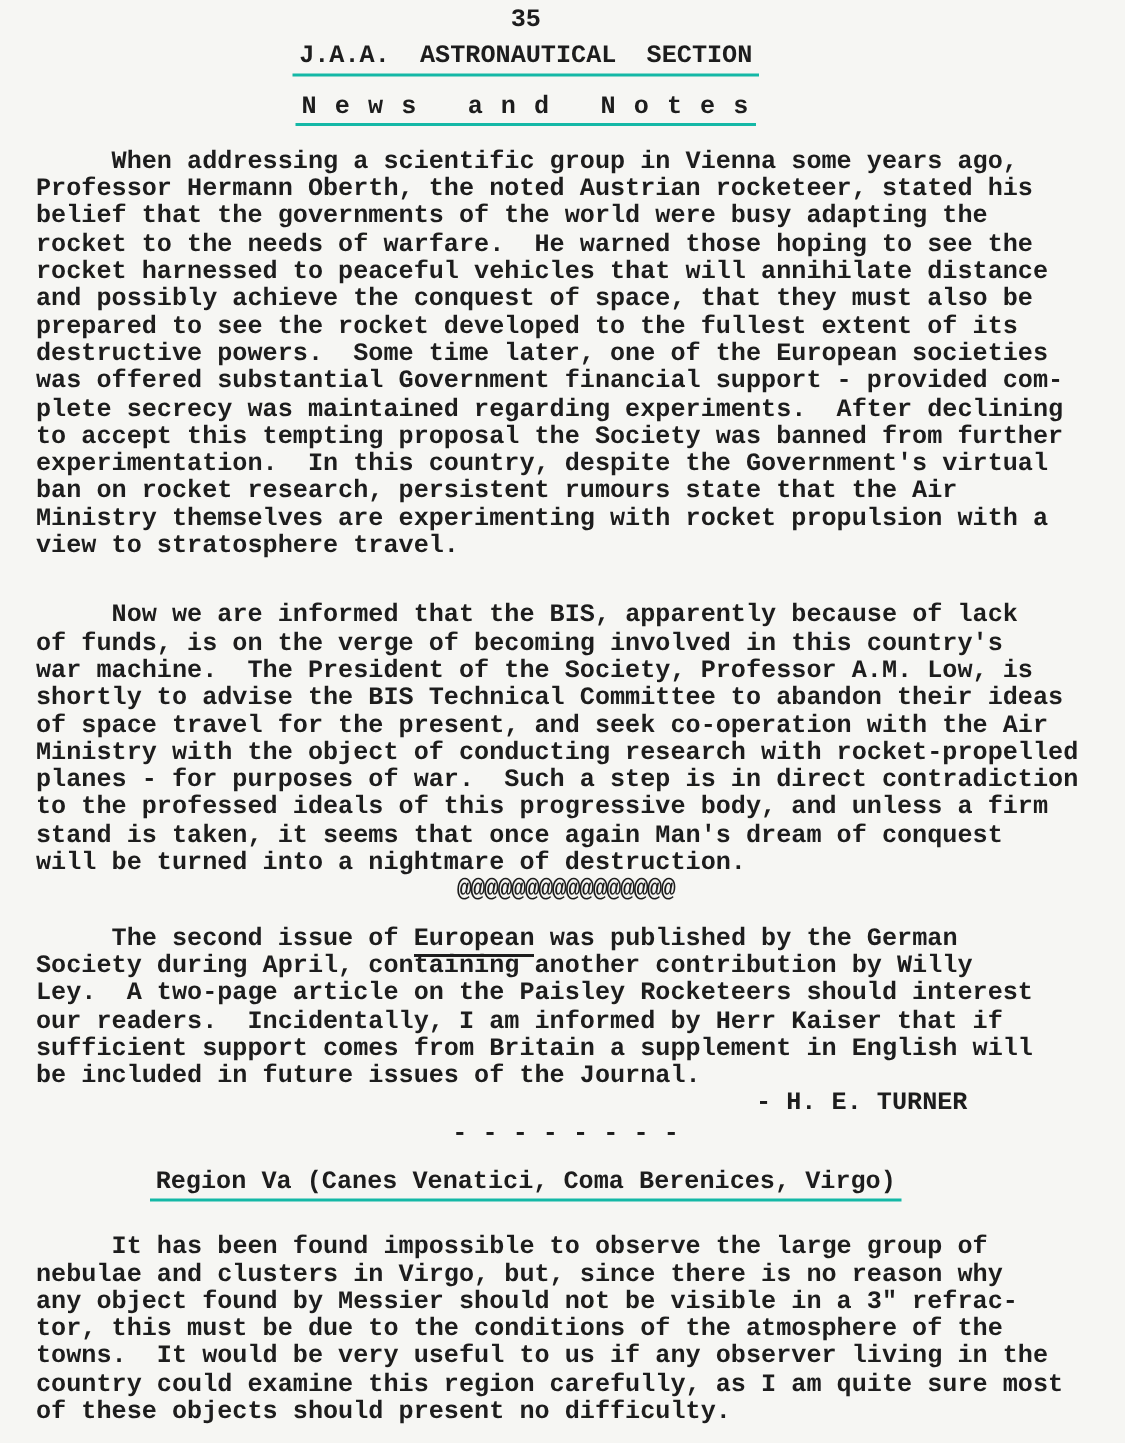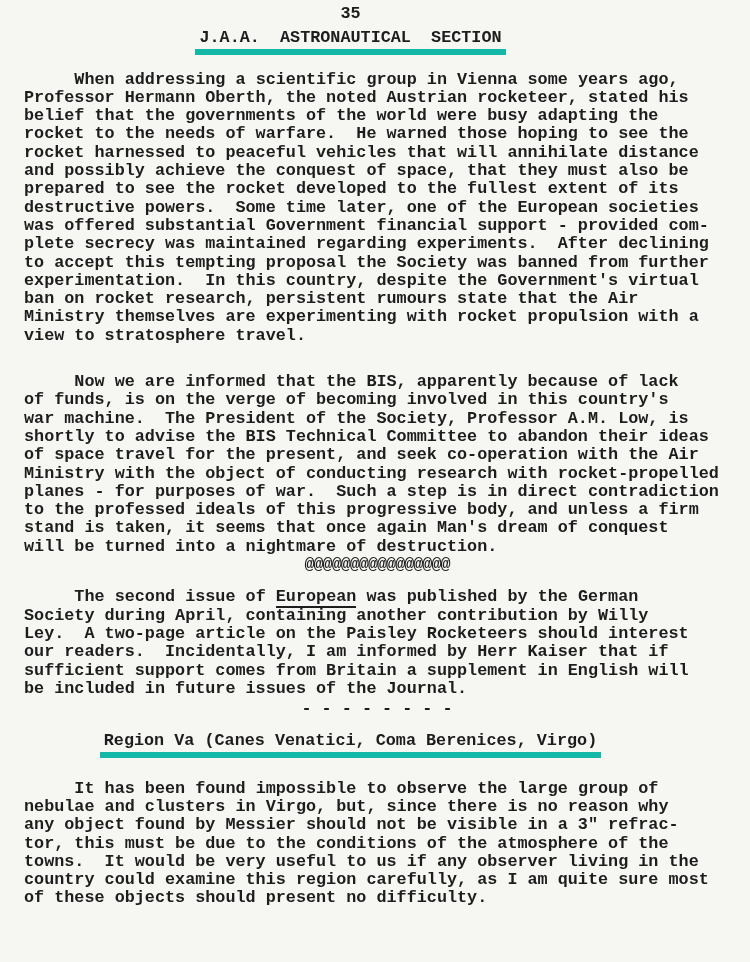--- a/index.html
+++ b/index.html
@@ -28,21 +28,21 @@
   }
   .page-number {
     text-align: center;
   }
   .heading-wrap {
     text-align: center;
   }
   .heading {
     display: inline-block;
     white-space: pre;
-    border-bottom: 6px solid #14b8a6;
+    border-bottom: 2px solid #14b8a6;
     padding: 0 4px 1px 4px;
   }
   .h1-wrap { margin-top: 6px; }
   .h2-wrap { margin-top: 12px; }
   .h2-wrap .heading { letter-spacing: 1px; }
   .para {
     white-space: pre-wrap;
     margin: 0;
   }
   .p1 { margin-top: 16px; }
@@ -74,20 +74,23 @@
 <body>
 
 <div class="page">
 
   <div class="page-number">35</div>
 
   <div class="heading-wrap h1-wrap">
     <span class="heading">J.A.A.  ASTRONAUTICAL  SECTION</span>
   </div>
 
+  <div class="heading-wrap h2-wrap">
+    <span class="heading">N e w s   a n d   N o t e s</span>
+  </div>
 
   <div class="content">
 
     <p class="para p1">     When addressing a scientific group in Vienna some years ago,
 Professor Hermann Oberth, the noted Austrian rocketeer, stated his
 belief that the governments of the world were busy adapting the
 rocket to the needs of warfare.  He warned those hoping to see the
 rocket harnessed to peaceful vehicles that will annihilate distance
 and possibly achieve the conquest of space, that they must also be
 prepared to see the rocket developed to the fullest extent of its
@@ -113,20 +116,21 @@
 
     <div class="ornament">@@@@@@@@@@@@@@@@</div>
 
     <p class="para p3"><span>     The second issue of </span><span class="underlined-word">European</span><span> was published by the German
 Society during April, containing another contribution by Willy
 Ley.  A two-page article on the Paisley Rocketeers should interest
 our readers.  Incidentally, I am informed by Herr Kaiser that if
 sufficient support comes from Britain a supplement in English will
 be included in future issues of the Journal.</span></p>
 
+    <div class="signature">- H. E. TURNER</div>
 
     <div class="dash-divider">- - - - - - - -</div>
 
   </div>
 
 
   <div class="heading-wrap region-wrap">
     <span class="heading">Region Va (Canes Venatici, Coma Berenices, Virgo)</span>
   </div>
 

